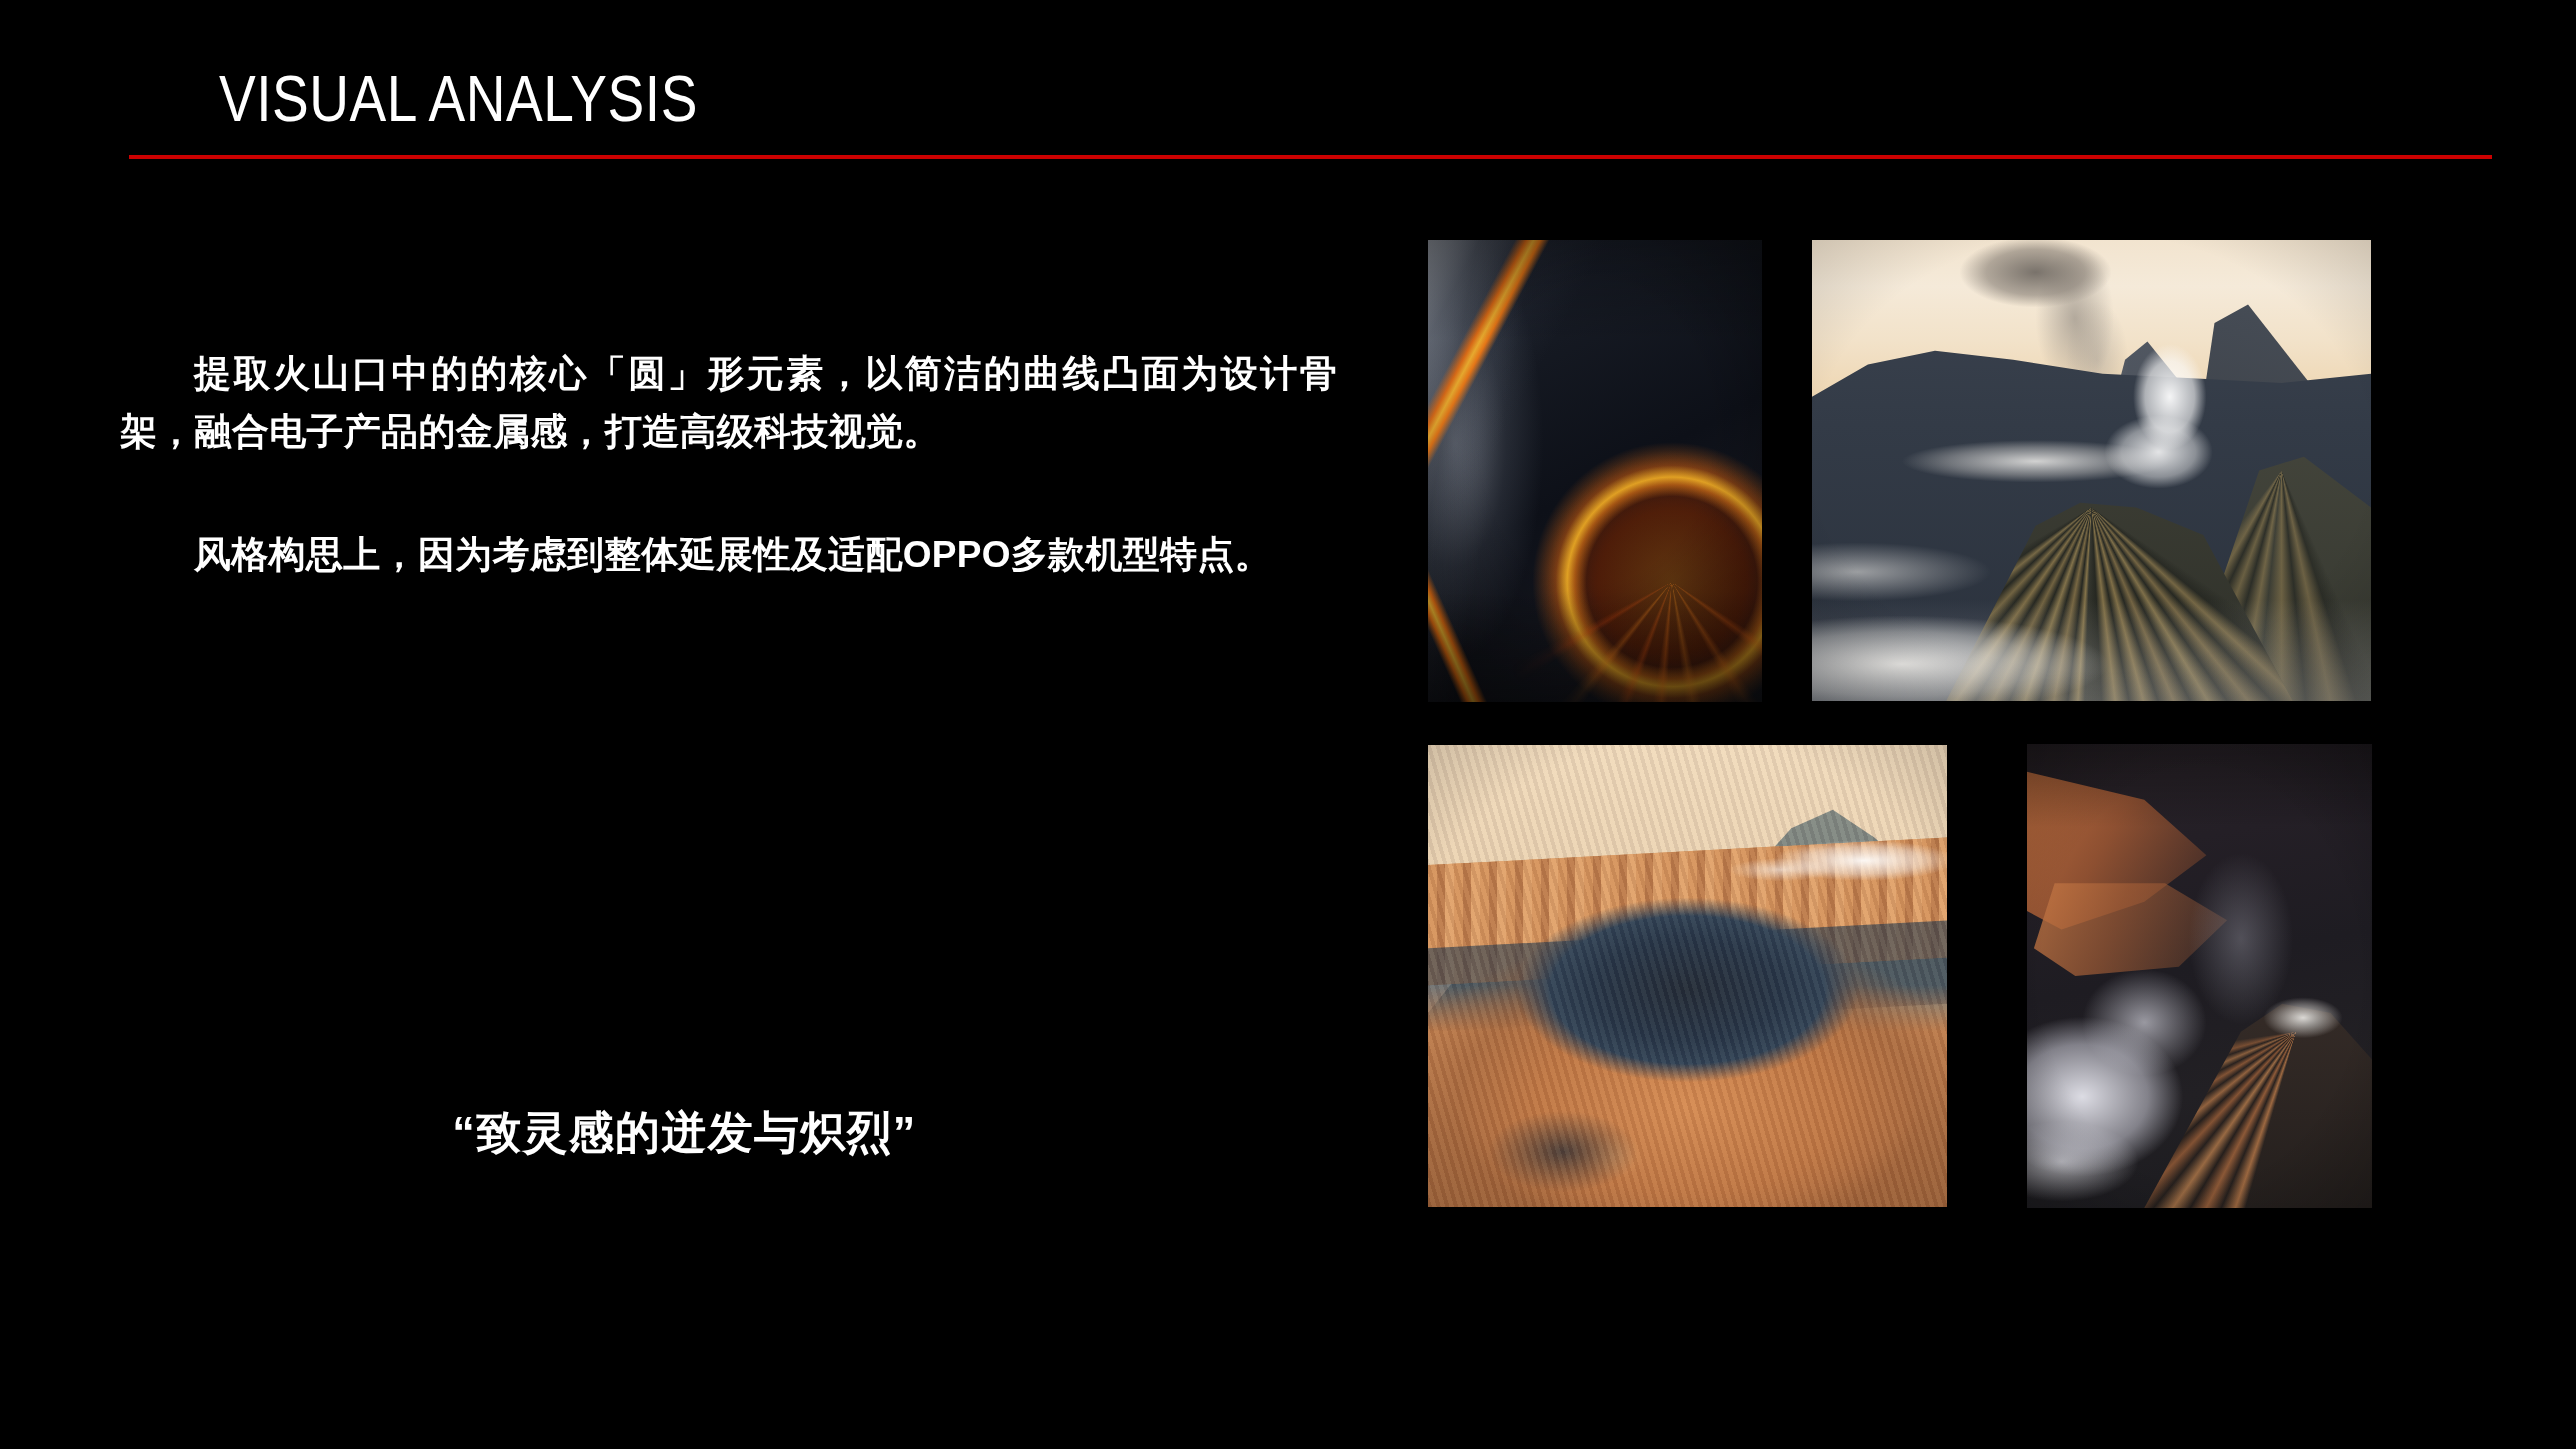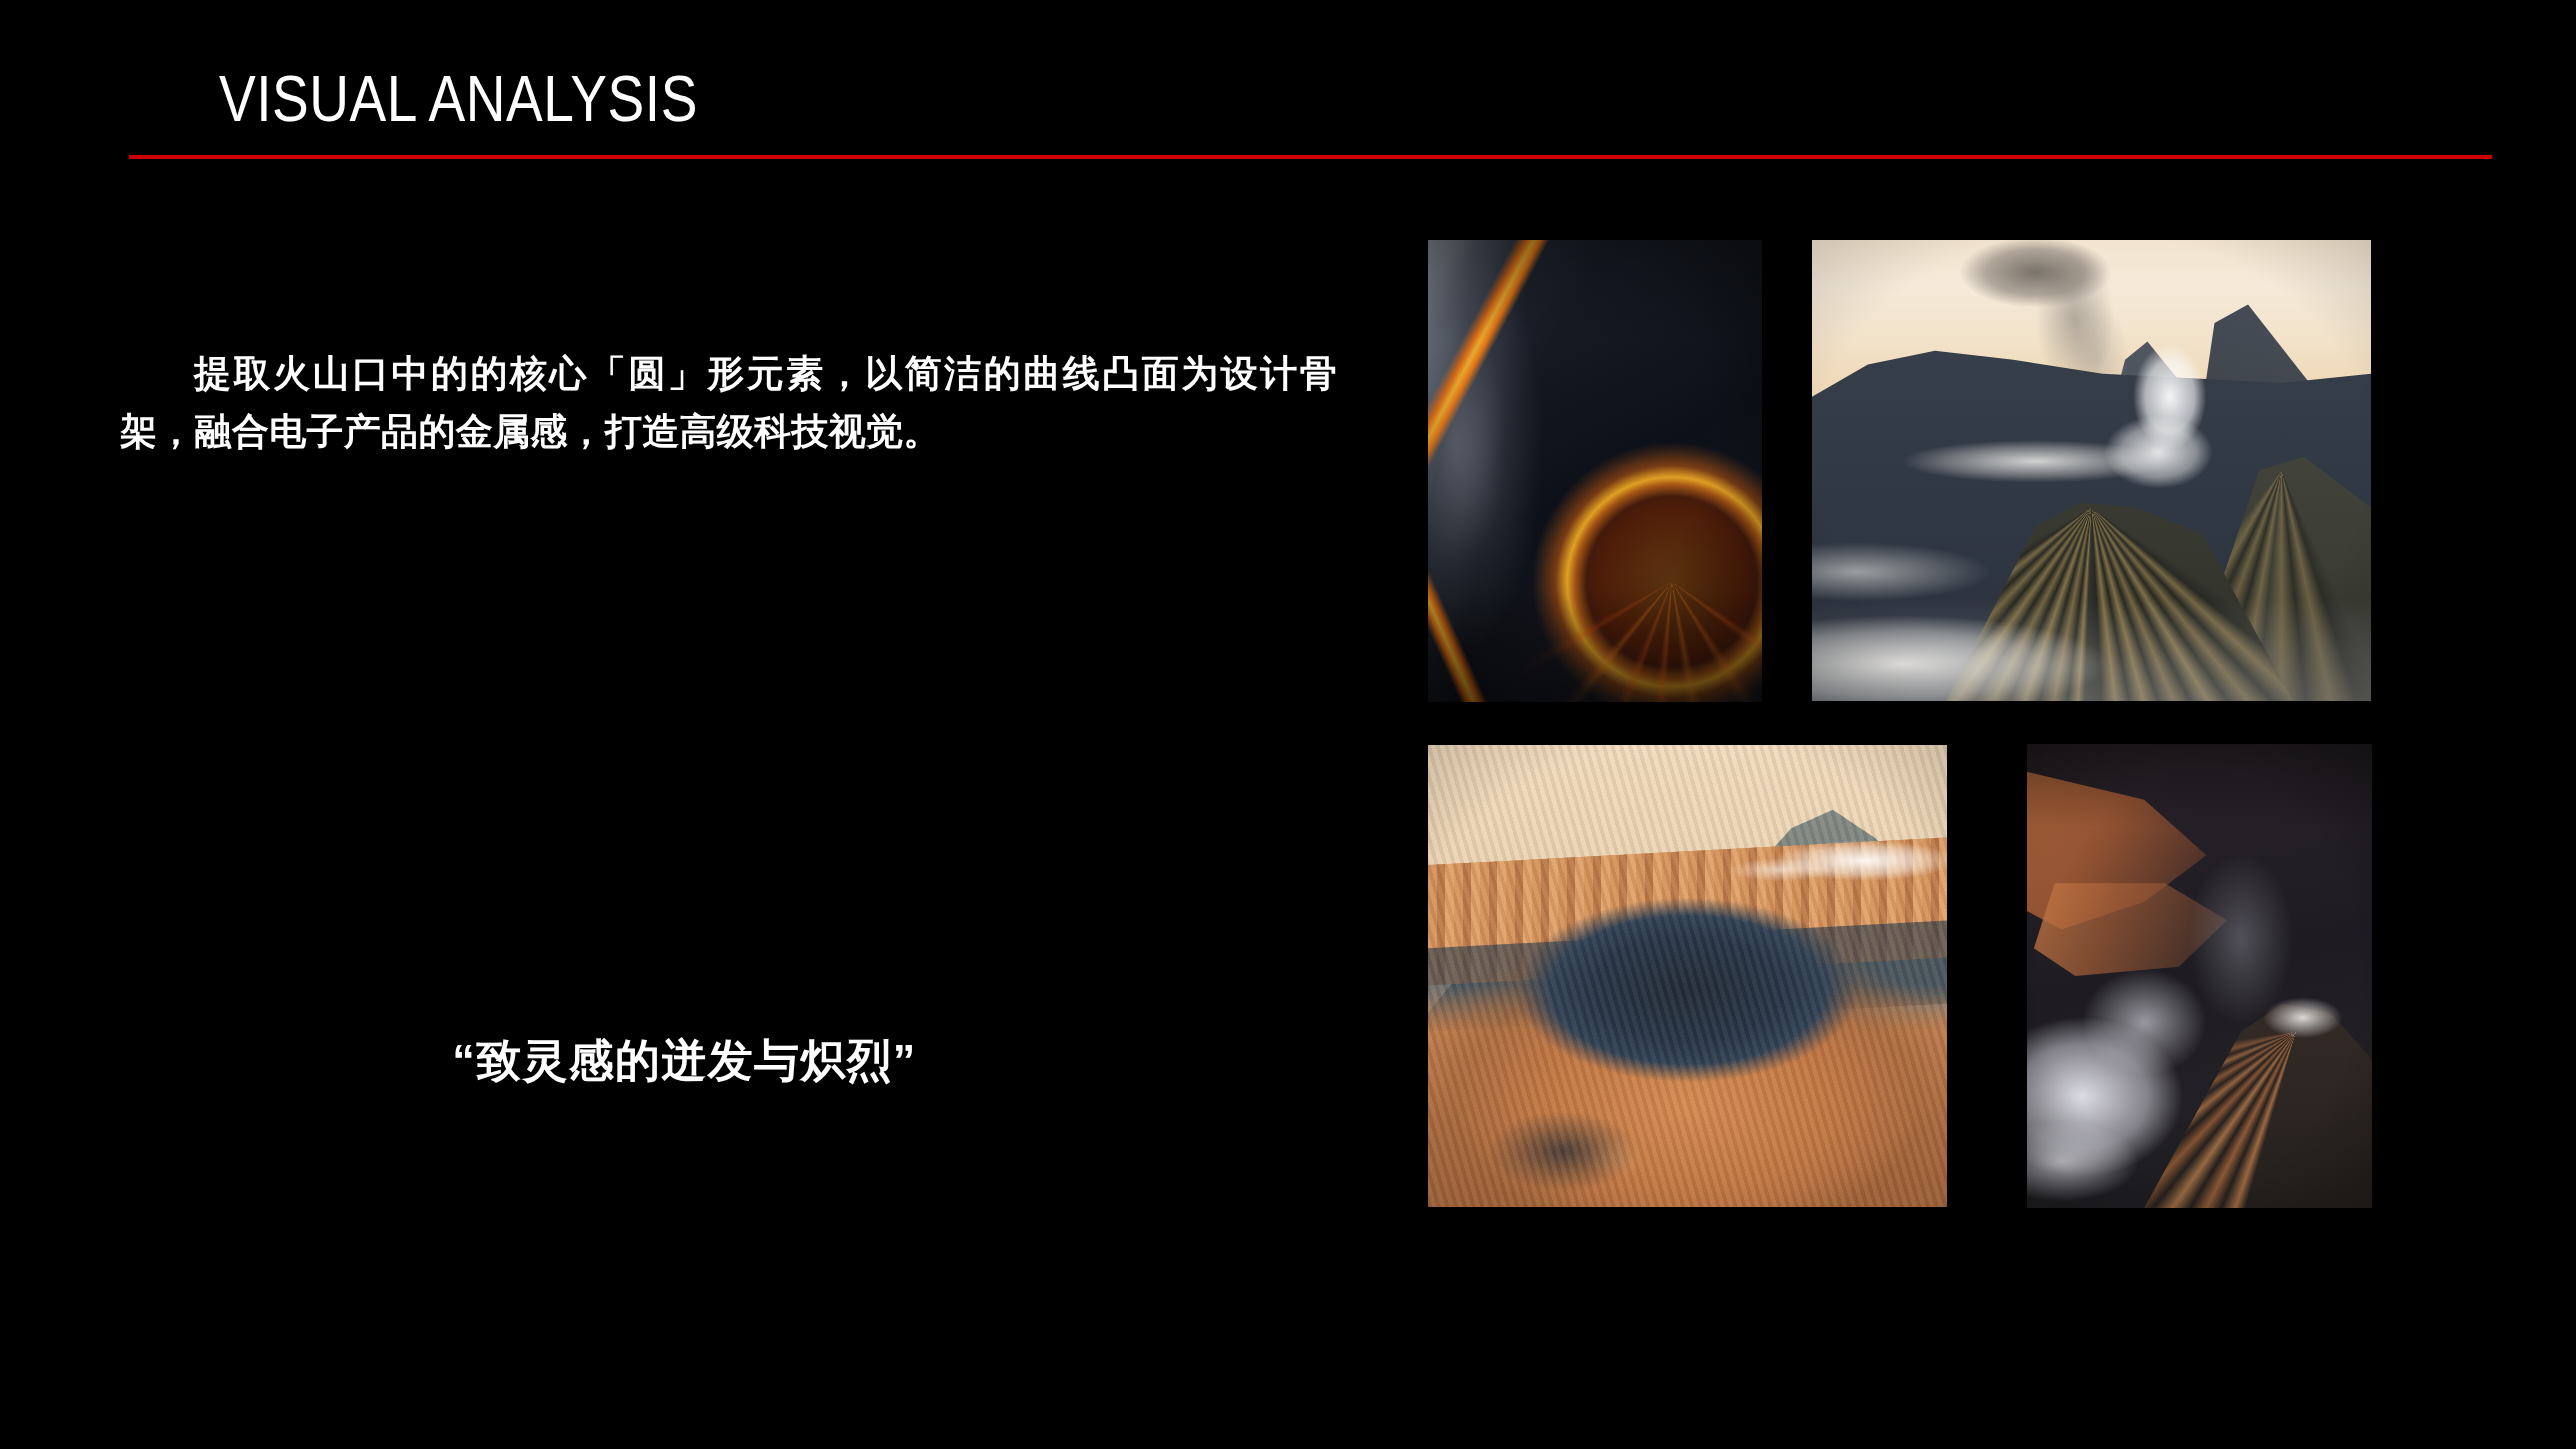--- a/index.html
+++ b/index.html
@@ -56,21 +56,21 @@
   }
   .body-copy p {
     margin: 0 0 64px 0;
     text-indent: 2em;
   }
   .body-copy p:last-child { margin-bottom: 0; }
 
   .tagline {
     position: absolute;
     left: 137px;
-    top: 1031px;
+    top: 1103px;
     width: 1095px;
     text-align: center;
     font-size: 45px;
     font-weight: 700;
     letter-spacing: 1.3px;
     color: #ffffff;
     white-space: nowrap;
   }
 
   
@@ -301,20 +301,21 @@
 </style>
 </head>
 <body>
 
 <div class="slide-title">VISUAL ANALYSIS</div>
 
 <div class="title-rule"></div>
 
 <div class="body-copy">
   <p>提取火山口中的的核心「圆」形元素，以简洁的曲线凸面为设计骨架，融合电子产品的金属感，打造高级科技视觉。</p>
+  <p>风格构思上，因为考虑到整体延展性及适配OPPO多款机型特点。</p>
 </div>
 
 <div class="tagline">“致灵感的迸发与炽烈”</div>
 
 <div class="photo" id="photo-lava-crater">
   <div class="layer base"></div>
   <div class="layer rockleft"></div>
   <div class="layer cracks"></div>
   <div class="layer lavaveins"></div>
   <div class="layer glow"></div>

